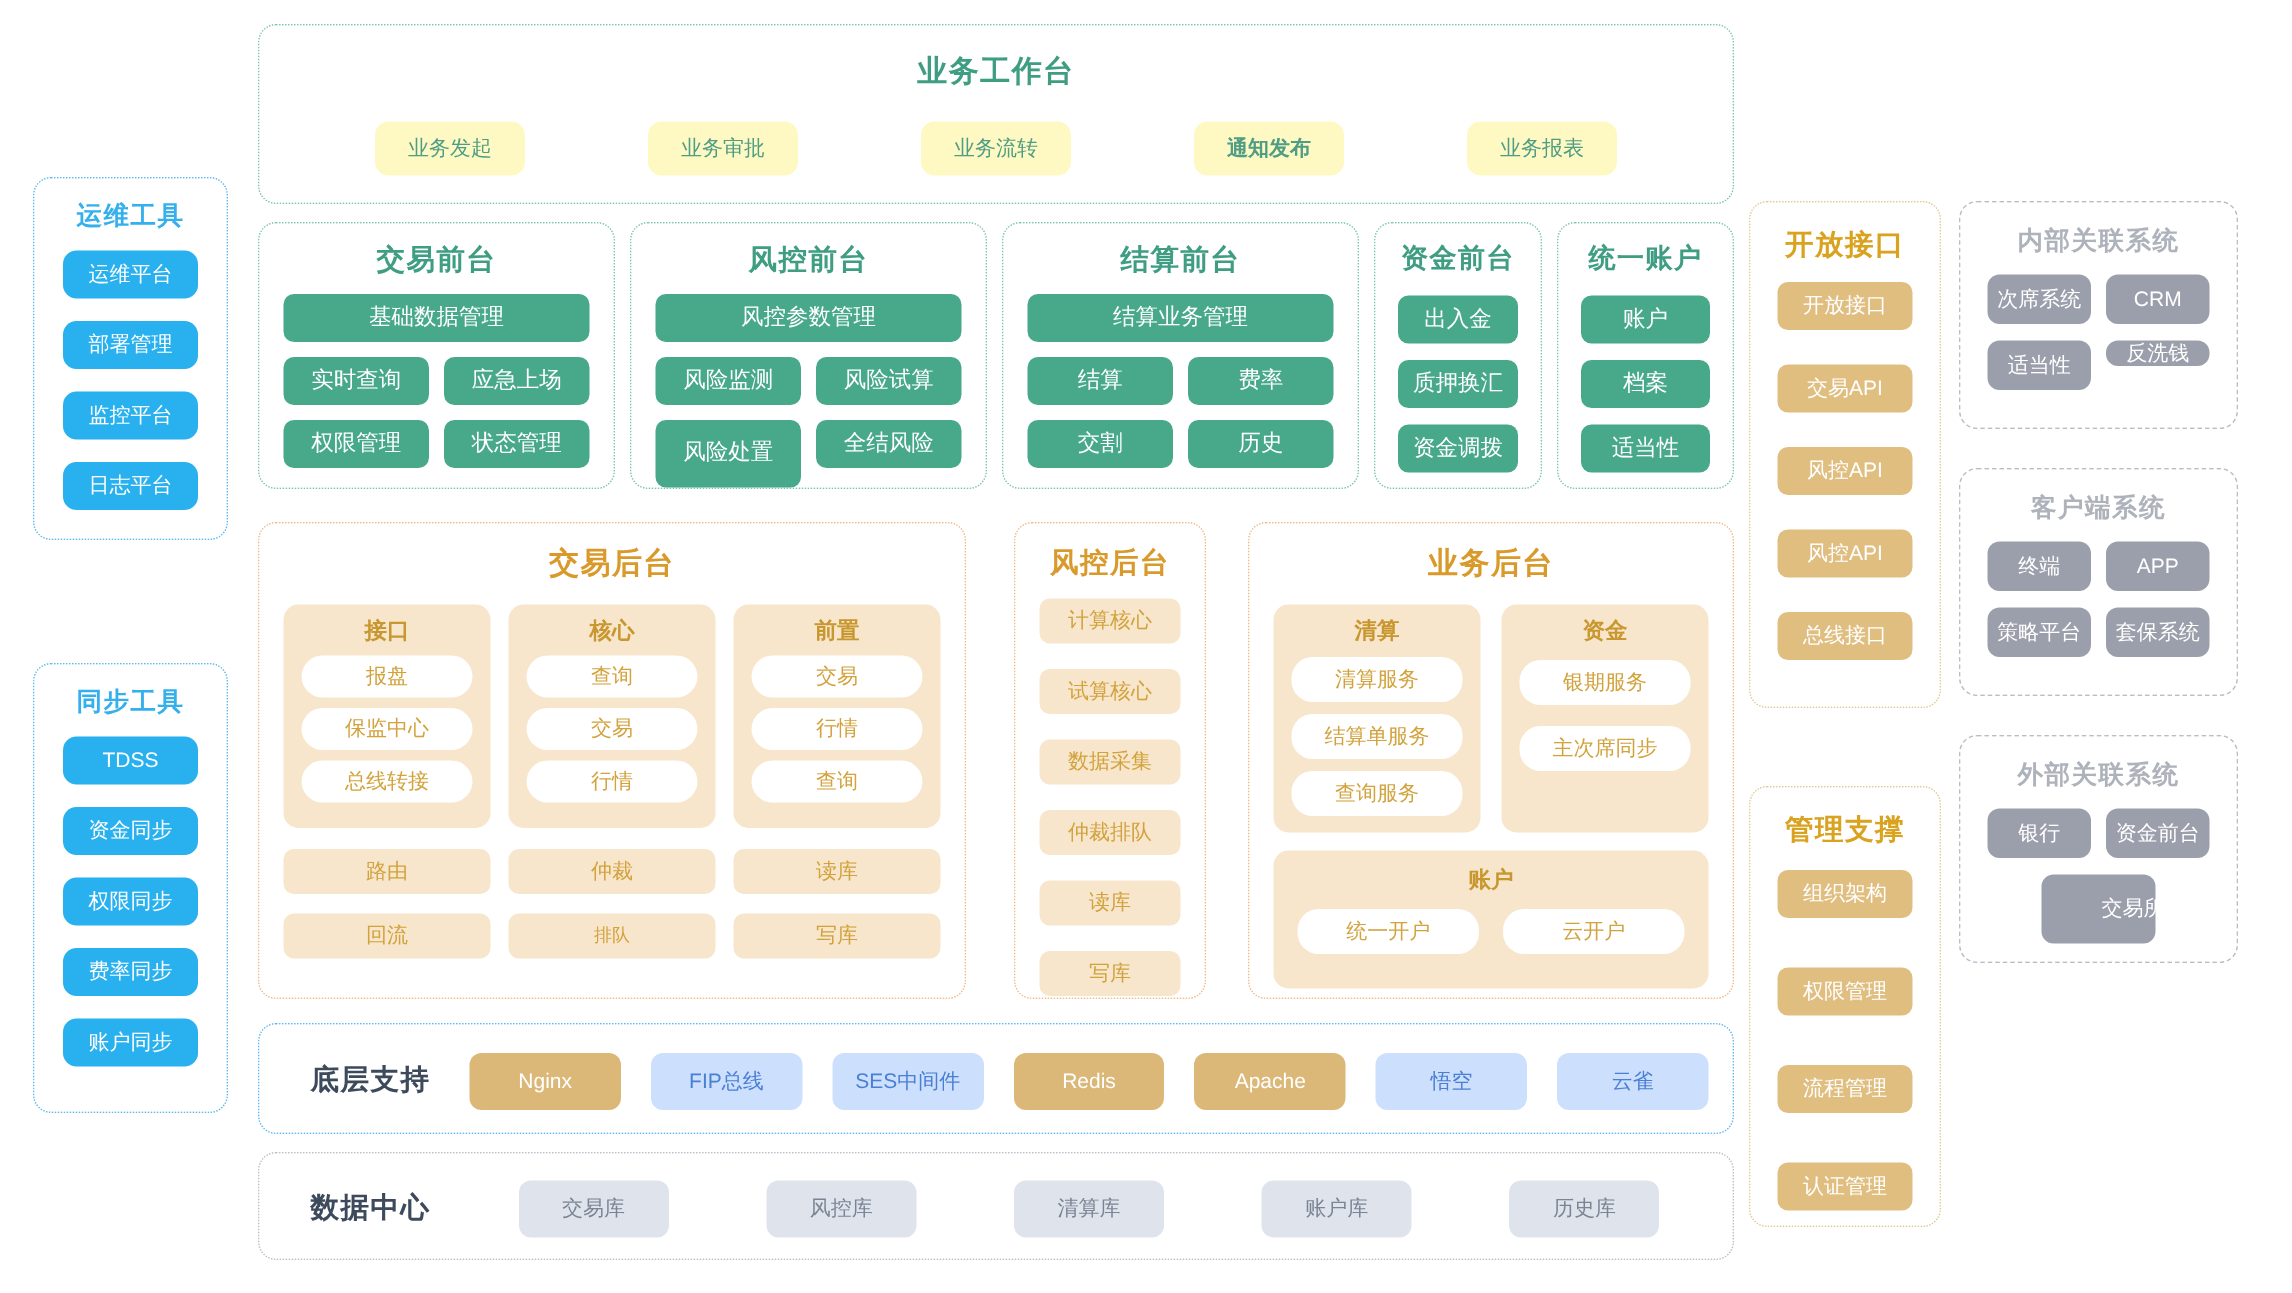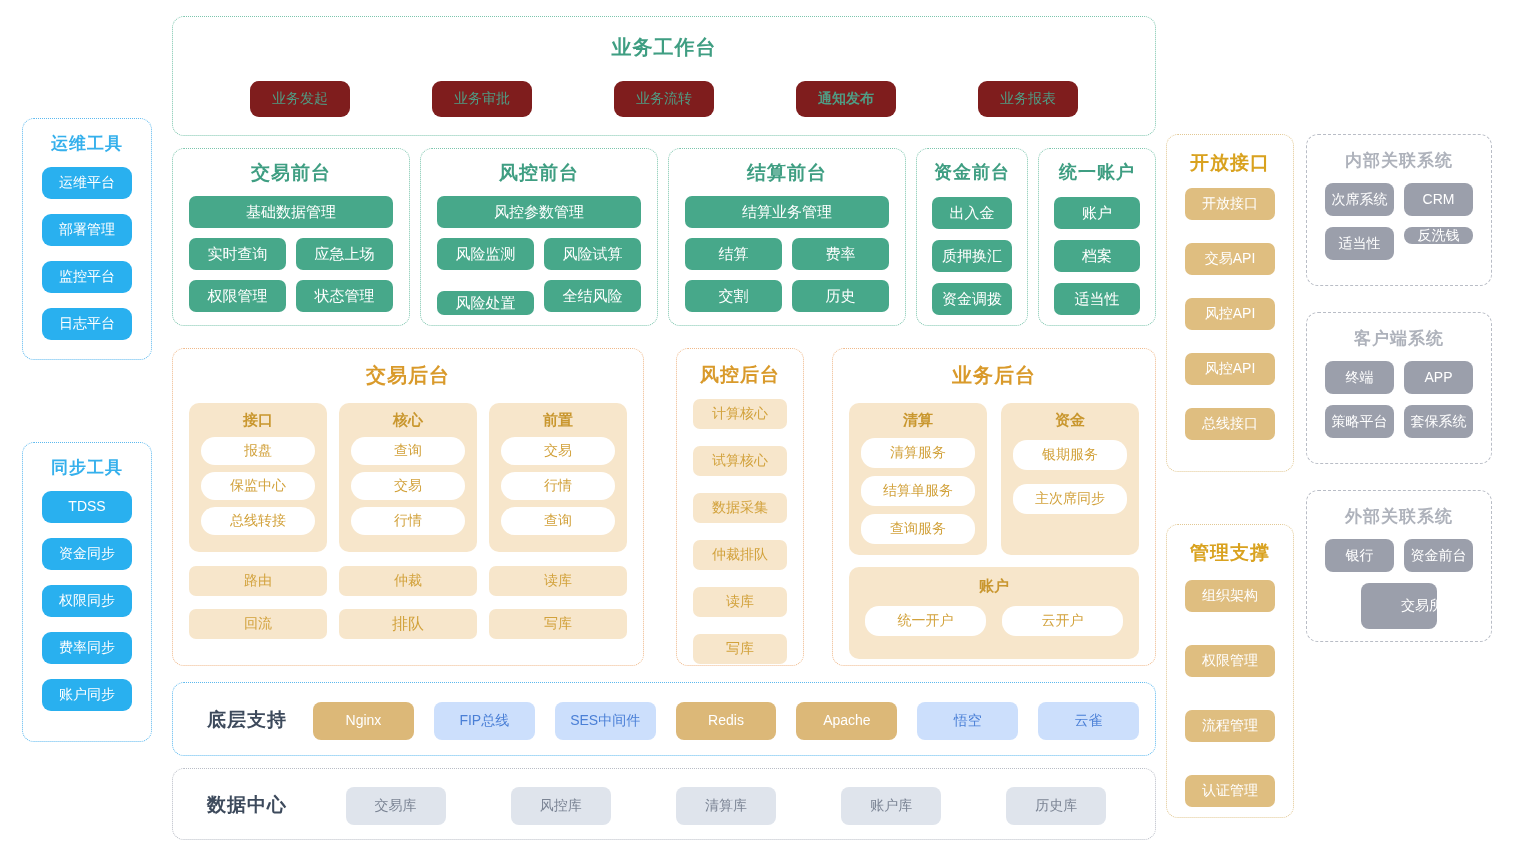--- a/index.html
+++ b/index.html
@@ -28,21 +28,21 @@
   .ptitle.gold  { color:#d9a21f; }
   .ptitle.gray  { color:#aeb2bb; }
   .ptitle.slate { color:#3d4a5c; }
 
   
   .chip {
     border-radius: 7px; display:flex; align-items:center; justify-content:center;
     text-align:center; line-height:1.1; white-space:nowrap;
   }
   .chip.green-solid { background:#47a88a; color:#fff; }
-  .chip.mint        { background:#7f1d1d; color:#4f9d85; }
+  .chip.mint        { background:#fef9c3; color:#4f9d85; }
   .chip.blue-solid  { background:#29b0ef; color:#fff; border-radius:9px; }
   .chip.tan-soft    { background:#f7e6cb; color:#d2a23c; }
   .chip.white-chip  { background:#ffffff; color:#d2a23c; border-radius:14px; }
   .chip.gold-solid  { background:#dfbe80; color:#ffffff; }
   .chip.gray-solid  { background:#9b9fab; color:#ffffff; }
   .chip.tan-solid   { background:#dcb878; color:#ffffff; }
   .chip.lblue       { background:#ccdffc; color:#4a7fd6; }
   .chip.gblue       { background:#dfe4ec; color:#7b8494; }
 
   .tanbox { background:#f7e6cb; border-radius: 10px; }
@@ -103,21 +103,21 @@
 
   <div class="panel green dotted" style="left:420px; top:148px; width:238px; height:178px;">
     <div class="ptitle green" style="font-size:19px; margin-top:11px;">风控前台</div>
     <div id="fe-1" style="padding:0 16px; margin-top:10px;">
         <div class="chip green-solid" style="width: 100%; height: 32px; font-size: 15px; margin-bottom: 10px;">风控参数管理</div>
         <div class="row" style="gap: 10px; margin-bottom: 10px;">
           <div class="chip green-solid" style="flex: 1 1 0%; height: 32px; font-size: 15px;">风险监测</div>
           <div class="chip green-solid" style="flex: 1 1 0%; height: 32px; font-size: 15px;">风险试算</div>
         </div>
         <div class="row" style="gap: 10px; margin-bottom: 10px;">
-          <div class="chip green-solid" style="flex: 1 1 0%; height: 24px; font-size: 15px; margin-top: 11px;">风险处置</div>
+          <div class="chip green-solid" style="flex: 1 1 0%; height: 45px; font-size: 15px;">风险处置</div>
           <div class="chip green-solid" style="flex: 1 1 0%; height: 32px; font-size: 15px;">全结风险</div>
         </div>
       </div>
   </div>
 
   <div class="panel green dotted" style="left:668px; top:148px; width:238px; height:178px;">
     <div class="ptitle green" style="font-size:19px; margin-top:11px;">结算前台</div>
     <div id="fe-2" style="padding:0 16px; margin-top:10px;">
         <div class="chip green-solid" style="width: 100%; height: 32px; font-size: 15px; margin-bottom: 10px;">结算业务管理</div>
         <div class="row" style="gap: 10px; margin-bottom: 10px;">
@@ -171,21 +171,21 @@
           <div class="chip white-chip" style="width: 100%; height: 28px; font-size: 14px; margin-bottom: 7px;">查询</div>
         </div>
       </div>
     <div id="tb-extras" class="row" style="margin-top:14px; padding:0 16px; gap:12px;">
         <div style="flex: 1 1 0%;">
           <div class="chip tan-soft" style="width: 100%; height: 30px; font-size: 14px; margin-bottom: 13px;">路由</div>
           <div class="chip tan-soft" style="width: 100%; height: 30px; font-size: 14px; margin-bottom: 13px;">回流</div>
         </div>
         <div style="flex: 1 1 0%;">
           <div class="chip tan-soft" style="width: 100%; height: 30px; font-size: 14px; margin-bottom: 13px;">仲裁</div>
-          <div class="chip tan-soft" style="width: 100%; height: 30px; font-size: 16px; margin-bottom: 13px;">排队</div>
+          <div class="chip tan-soft" style="width: 100%; height: 30px; font-size: 12px; margin-bottom: 13px;">排队</div>
         </div>
         <div style="flex: 1 1 0%;">
           <div class="chip tan-soft" style="width: 100%; height: 30px; font-size: 14px; margin-bottom: 13px;">读库</div>
           <div class="chip tan-soft" style="width: 100%; height: 30px; font-size: 14px; margin-bottom: 13px;">写库</div>
         </div>
       </div>
   </div>
 
   <div class="panel orange dotted" style="left:676px; top:348px; width:128px; height:318px;">
     <div class="ptitle orange" style="font-size:19px; margin-top:13px;">风控后台</div>

